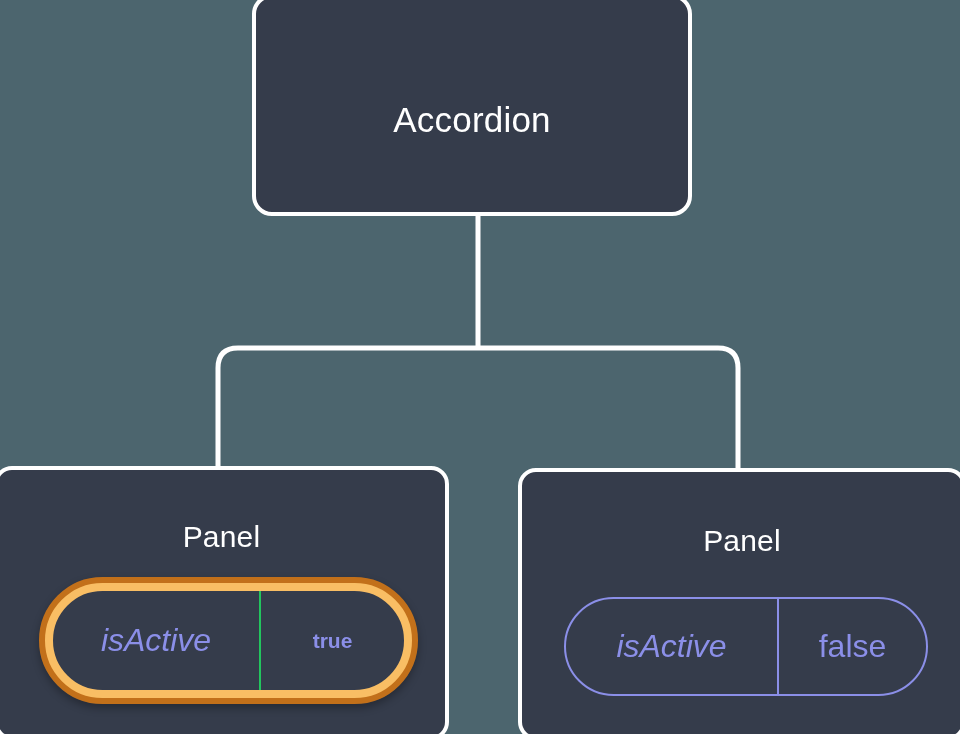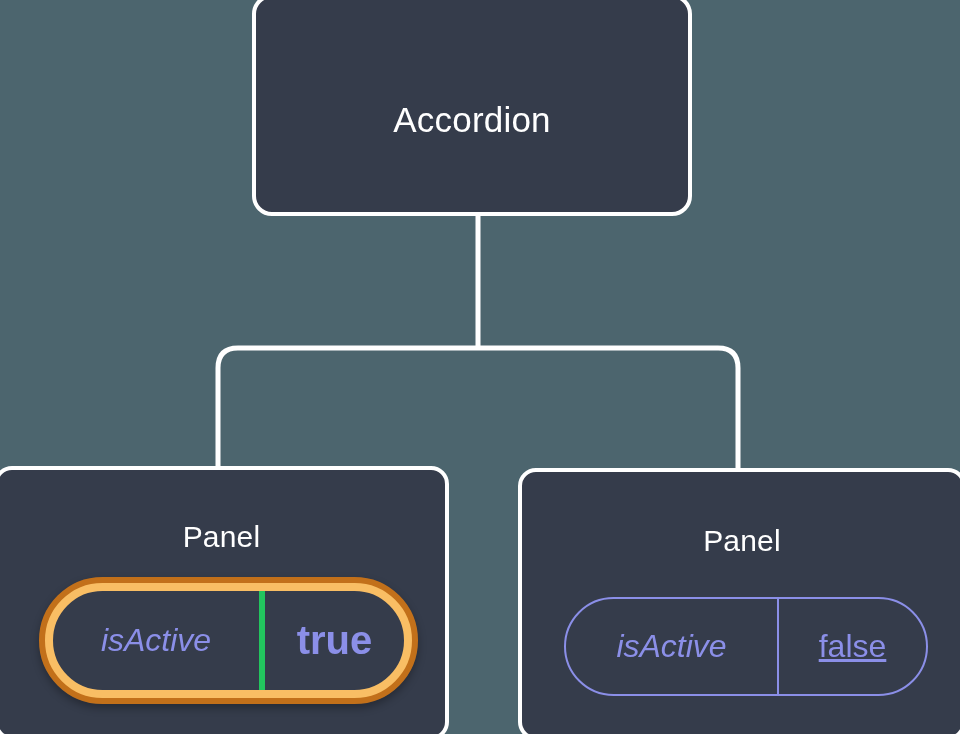--- a/index.html
+++ b/index.html
@@ -114,21 +114,20 @@
     border: 2px solid #8b8fe8;
   }
   .pill-plain .pill-key {
     flex: 0 0 211px;
     font-size: 32px;
   }
   .pill-plain .pill-val {
     flex: 1 1 auto;
     font-size: 32px;
     border-left: 2px solid #8b8fe8;
-    text-decoration: underline;
   }
 
   
   .pill-active-wrap {
     position: absolute;
     left: 41px;
     top: 107px;
     width: 379px;
     height: 127px;
   }
@@ -150,24 +149,24 @@
     display: flex;
     align-items: stretch;
   }
   .pill-inner .pill-key {
     flex: 0 0 206px;
     font-size: 32px;
     color: #8b8fe8;
   }
   .pill-inner .pill-val {
     flex: 1 1 auto;
-    font-size: 40px;
+    font-size: 21px;
     font-weight: bold;
     color: #8b8fe8;
-    border-left: 6px solid #22c55e;
+    border-left: 2px solid #22c55e;
   }
 </style>
 </head>
 <body>
 
 <div id="stage">
 
   <svg id="connectors" viewBox="0 0 960 734" width="960" height="734" aria-hidden="true">
 
     <path d="M478,214 L478,348" fill="none" stroke="#ffffff" stroke-width="5" stroke-linecap="butt"></path>

